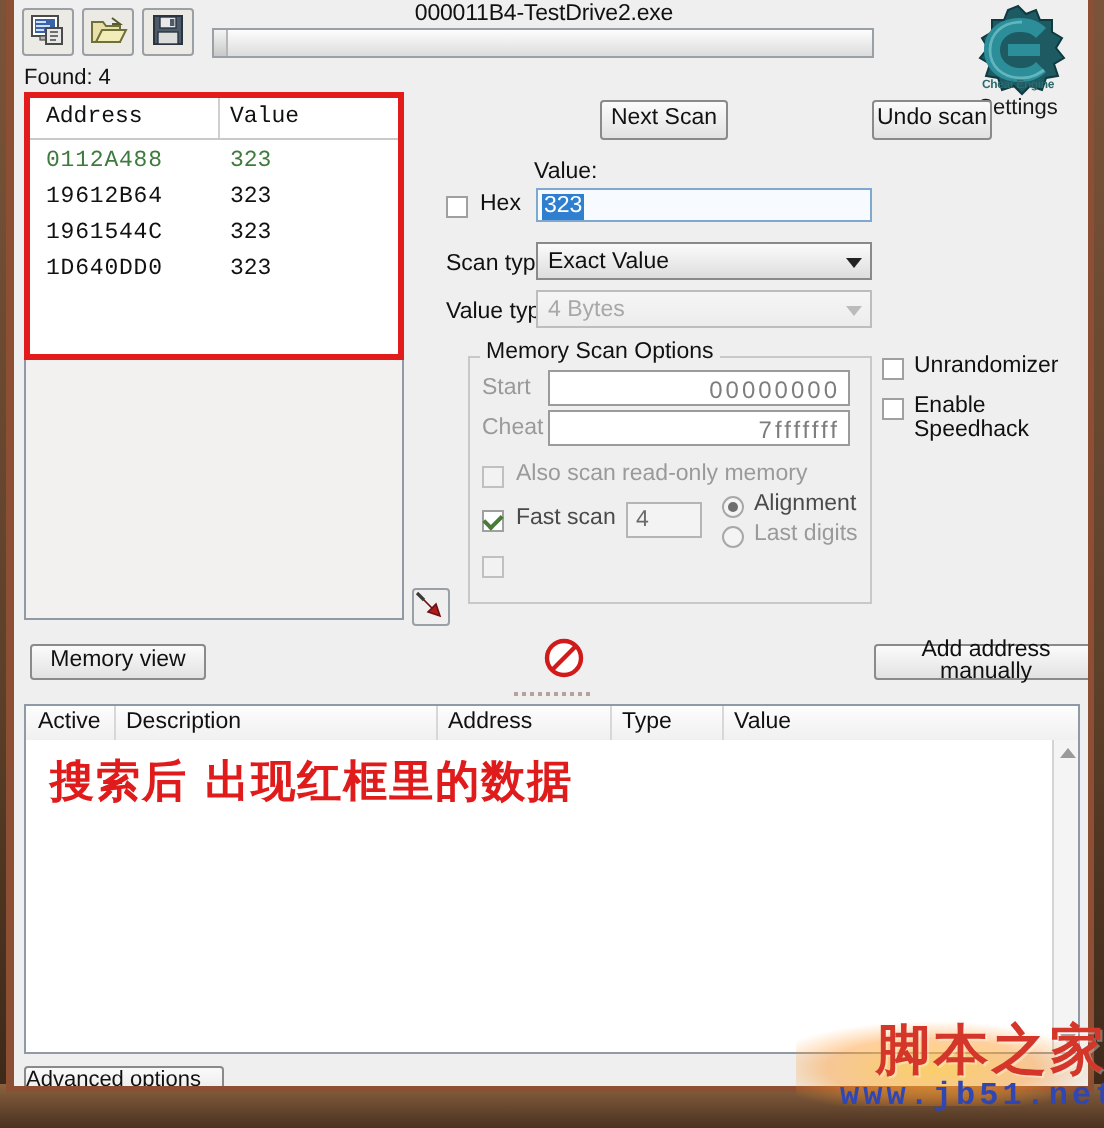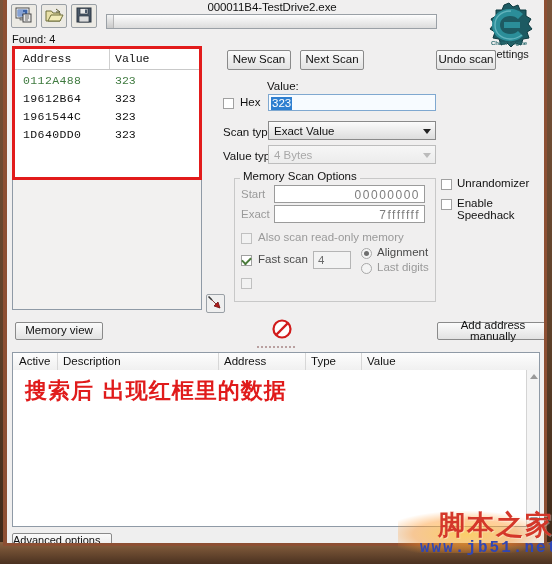--- a/index.html
+++ b/index.html
@@ -387,21 +387,20 @@
       </div>
       <div class="res-row" style="top:78px">
         <div class="addr">1D640DD0</div>
         <div class="val">323</div>
       </div>
     </div>
   </div>
 
   <div id="leftpanel-bottom"></div>
 
-  <div class="btn" id="btn-newscan">New Scan</div>
   <div class="btn" id="btn-nextscan">Next Scan</div>
   <div class="btn" id="btn-undoscan">Undo scan</div>
 
   <div id="value-label">Value:</div>
   <div id="hex-row"><span class="cbx"></span></div>
   <div id="hex-label">Hex</div>
   <div id="value-input">
     <span class="sel">323</span>
   </div>
 
@@ -418,21 +417,21 @@
   </div>
 
   <div id="msgroup"></div>
   <div id="msgroup-title">Memory Scan Options</div>
 
   <div id="lbl-start">Start</div>
   <div class="msfield" id="f-start">
     <span>00000000</span>
   </div>
 
-  <div id="lbl-stop">Exact</div>
+  <div id="lbl-stop">Cheat</div>
   <div class="msfield" id="f-stop">
     <span>7fffffff</span>
   </div>
 
   <div id="ro-row"><span class="cbx dis"></span></div>
   <div id="ro-label">Also scan read-only memory</div>
 
   <div id="fast-row"><span class="cbx checked"></span></div>
   <div id="fast-label">Fast scan</div>
   <div id="fast-input">

